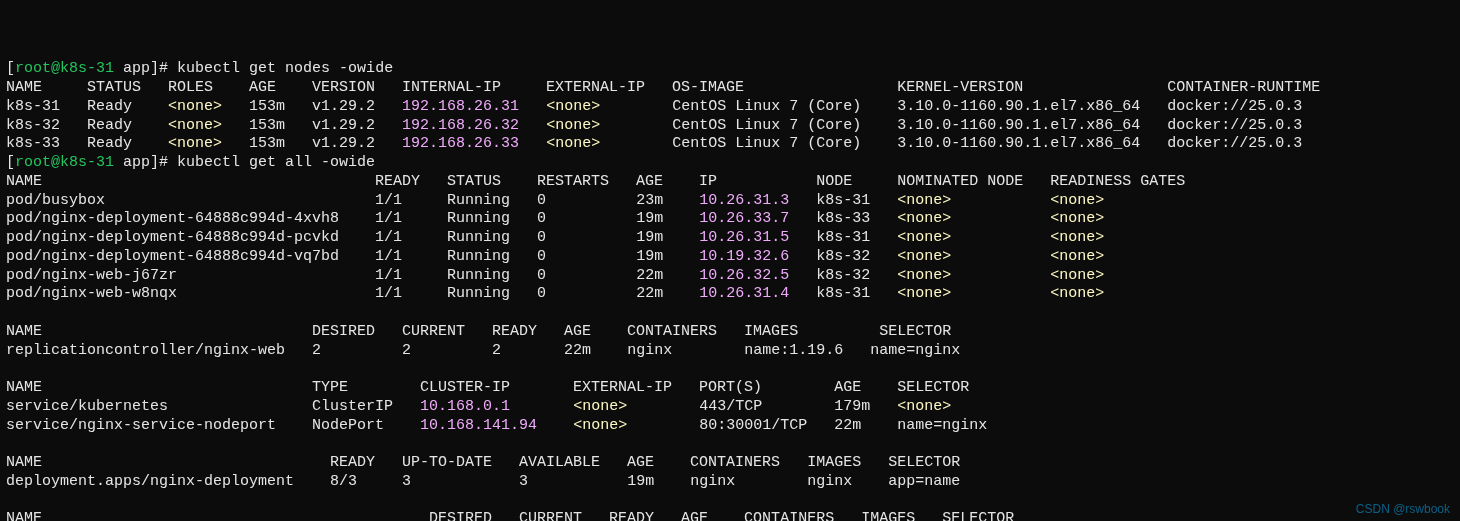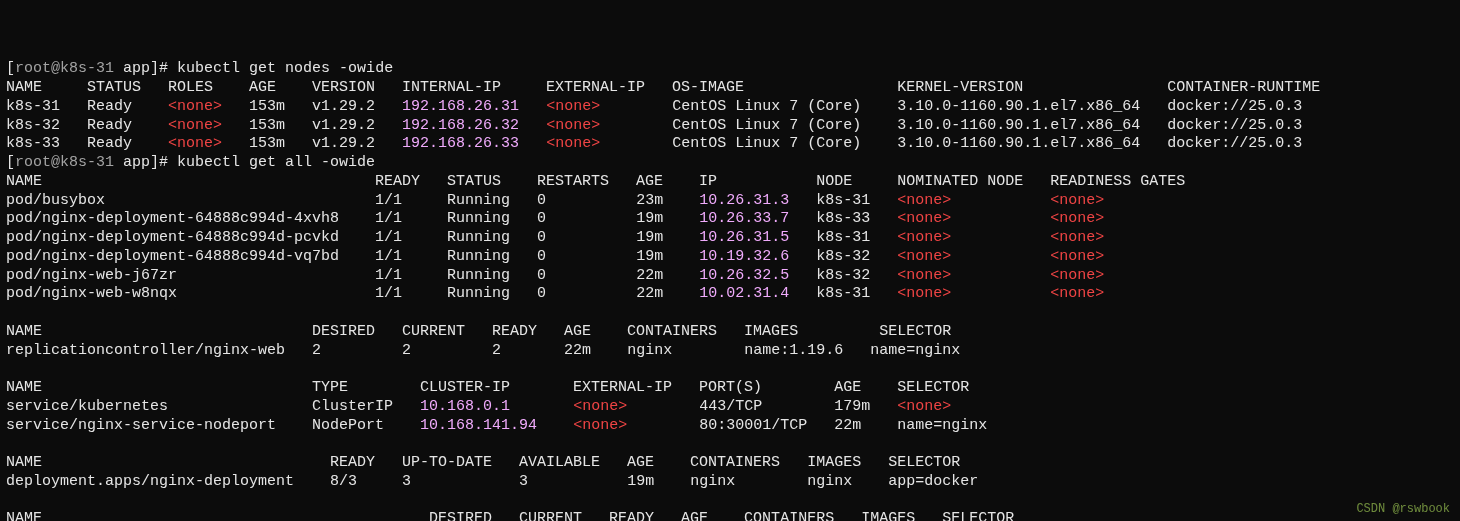--- a/index.html
+++ b/index.html
@@ -7,60 +7,60 @@
       background: #0c0c0c;
       color: #e5e5e5;
       font-family: "Consolas", "Courier New", monospace;
       font-size: 15px;
       line-height: 1.25;
       padding: 4px 6px;
       white-space: pre;
       width: 1460px;
       overflow: hidden;
     }
-    .prompt-user { color: #a3a3a3; }
-    .none { color: #ef4444; }
+    .prompt-user { color: #22c55e; }
+    .none { color: #fef9c3; }
     .ip { color: #f0abfc; }
     .cmd { color: #e5e5e5; font-family: Liberation Mono, monospace; }
     .watermark {
       position: fixed;
       right: 10px;
       bottom: 4px;
-      color: #bef264;
+      color: #0ea5e9;
       font-size: 12px;
-      font-family: Liberation Mono, monospace;
+      font-family: Liberation Sans, sans-serif;
       opacity: 0.55;
     }
   </style>
 </head>
 <body>
 
 
 <div id="terminal"><span>[</span><span class="prompt-user">root@k8s-31</span> <span>app</span><span></span>]# <span class="cmd">kubectl get nodes -owide</span>
 NAME     STATUS   ROLES    AGE    VERSION   INTERNAL-IP     EXTERNAL-IP   OS-IMAGE                 KERNEL-VERSION                CONTAINER-RUNTIME
 <span>k8s-31   </span><span>Ready    </span><span class="none">&lt;none&gt;</span>   <span>153m   </span><span>v1.29.2   </span><span class="ip">192.168.26.31</span>   <span class="none">&lt;none&gt;</span>        <span>CentOS Linux 7 (Core)    </span><span>3.10.0-1160.90.1.el7.x86_64   </span><span>docker://25.0.3</span>
 <span>k8s-32   </span><span>Ready    </span><span class="none">&lt;none&gt;</span>   <span>153m   </span><span>v1.29.2   </span><span class="ip">192.168.26.32</span>   <span class="none">&lt;none&gt;</span>        <span>CentOS Linux 7 (Core)    </span><span>3.10.0-1160.90.1.el7.x86_64   </span><span>docker://25.0.3</span>
 <span>k8s-33   </span><span>Ready    </span><span class="none">&lt;none&gt;</span>   <span>153m   </span><span>v1.29.2   </span><span class="ip">192.168.26.33</span>   <span class="none">&lt;none&gt;</span>        <span>CentOS Linux 7 (Core)    </span><span>3.10.0-1160.90.1.el7.x86_64   </span><span>docker://25.0.3</span>
 <span>[</span><span class="prompt-user">root@k8s-31</span> <span>app</span>]# <span class="cmd">kubectl get all -owide</span>
 NAME                                     READY   STATUS    RESTARTS   AGE    IP           NODE     NOMINATED NODE   READINESS GATES
 <span>pod/busybox                              </span><span>1/1     </span><span>Running   </span><span>0          </span><span>23m    </span><span class="ip">10.26.31.3</span>   <span>k8s-31   </span><span class="none">&lt;none&gt;</span>           <span class="none">&lt;none&gt;</span>
 <span>pod/nginx-deployment-64888c994d-4xvh8    </span><span>1/1     </span><span>Running   </span><span>0          </span><span>19m    </span><span class="ip">10.26.33.7</span>   <span>k8s-33   </span><span class="none">&lt;none&gt;</span>           <span class="none">&lt;none&gt;</span>
 <span>pod/nginx-deployment-64888c994d-pcvkd    </span><span>1/1     </span><span>Running   </span><span>0          </span><span>19m    </span><span class="ip">10.26.31.5</span>   <span>k8s-31   </span><span class="none">&lt;none&gt;</span>           <span class="none">&lt;none&gt;</span>
 <span>pod/nginx-deployment-64888c994d-vq7bd    </span><span>1/1     </span><span>Running   </span><span>0          </span><span>19m    </span><span class="ip">10.19.32.6</span>   <span>k8s-32   </span><span class="none">&lt;none&gt;</span>           <span class="none">&lt;none&gt;</span>
 <span>pod/nginx-web-j67zr                      </span><span>1/1     </span><span>Running   </span><span>0          </span><span>22m    </span><span class="ip">10.26.32.5</span>   <span>k8s-32   </span><span class="none">&lt;none&gt;</span>           <span class="none">&lt;none&gt;</span>
-<span>pod/nginx-web-w8nqx                      </span><span>1/1     </span><span>Running   </span><span>0          </span><span>22m    </span><span class="ip">10.02.31.4</span>   <span>k8s-31   </span><span class="none">&lt;none&gt;</span>           <span class="none">&lt;none&gt;</span>
+<span>pod/nginx-web-w8nqx                      </span><span>1/1     </span><span>Running   </span><span>0          </span><span>22m    </span><span class="ip">10.26.31.4</span>   <span>k8s-31   </span><span class="none">&lt;none&gt;</span>           <span class="none">&lt;none&gt;</span>
 
 NAME                              DESIRED   CURRENT   READY   AGE    CONTAINERS   IMAGES         SELECTOR
 <span>replicationcontroller/nginx-web   </span><span>2         </span><span>2         </span><span>2       </span><span>22m    </span><span>nginx        </span><span>name:1.19.6   </span><span>name=nginx</span>
 
 NAME                              TYPE        CLUSTER-IP       EXTERNAL-IP   PORT(S)        AGE    SELECTOR
 <span>service/kubernetes                </span><span>ClusterIP   </span><span class="ip">10.168.0.1</span>       <span class="none">&lt;none&gt;</span>        <span>443/TCP        </span><span>179m   </span><span class="none">&lt;none&gt;</span>
 <span>service/nginx-service-nodeport    </span><span>NodePort    </span><span class="ip">10.168.141.94</span>    <span class="none">&lt;none&gt;</span>        <span>80:30001/TCP   </span><span>22m    </span><span>name=nginx</span>
 
 NAME                                READY   UP-TO-DATE   AVAILABLE   AGE    CONTAINERS   IMAGES   SELECTOR
-<span>deployment.apps/nginx-deployment    </span><span>8/3     </span><span>3            </span><span>3           </span><span>19m    </span><span>nginx        </span><span>nginx    </span><span>app=docker</span>
+<span>deployment.apps/nginx-deployment    </span><span>8/3     </span><span>3            </span><span>3           </span><span>19m    </span><span>nginx        </span><span>nginx    </span><span>app=name</span>
 
 NAME                                           DESIRED   CURRENT   READY   AGE    CONTAINERS   IMAGES   SELECTOR
 
 </div>
 <div class="watermark">CSDN @rswbook</div>
 
 
 
 </body></html>

